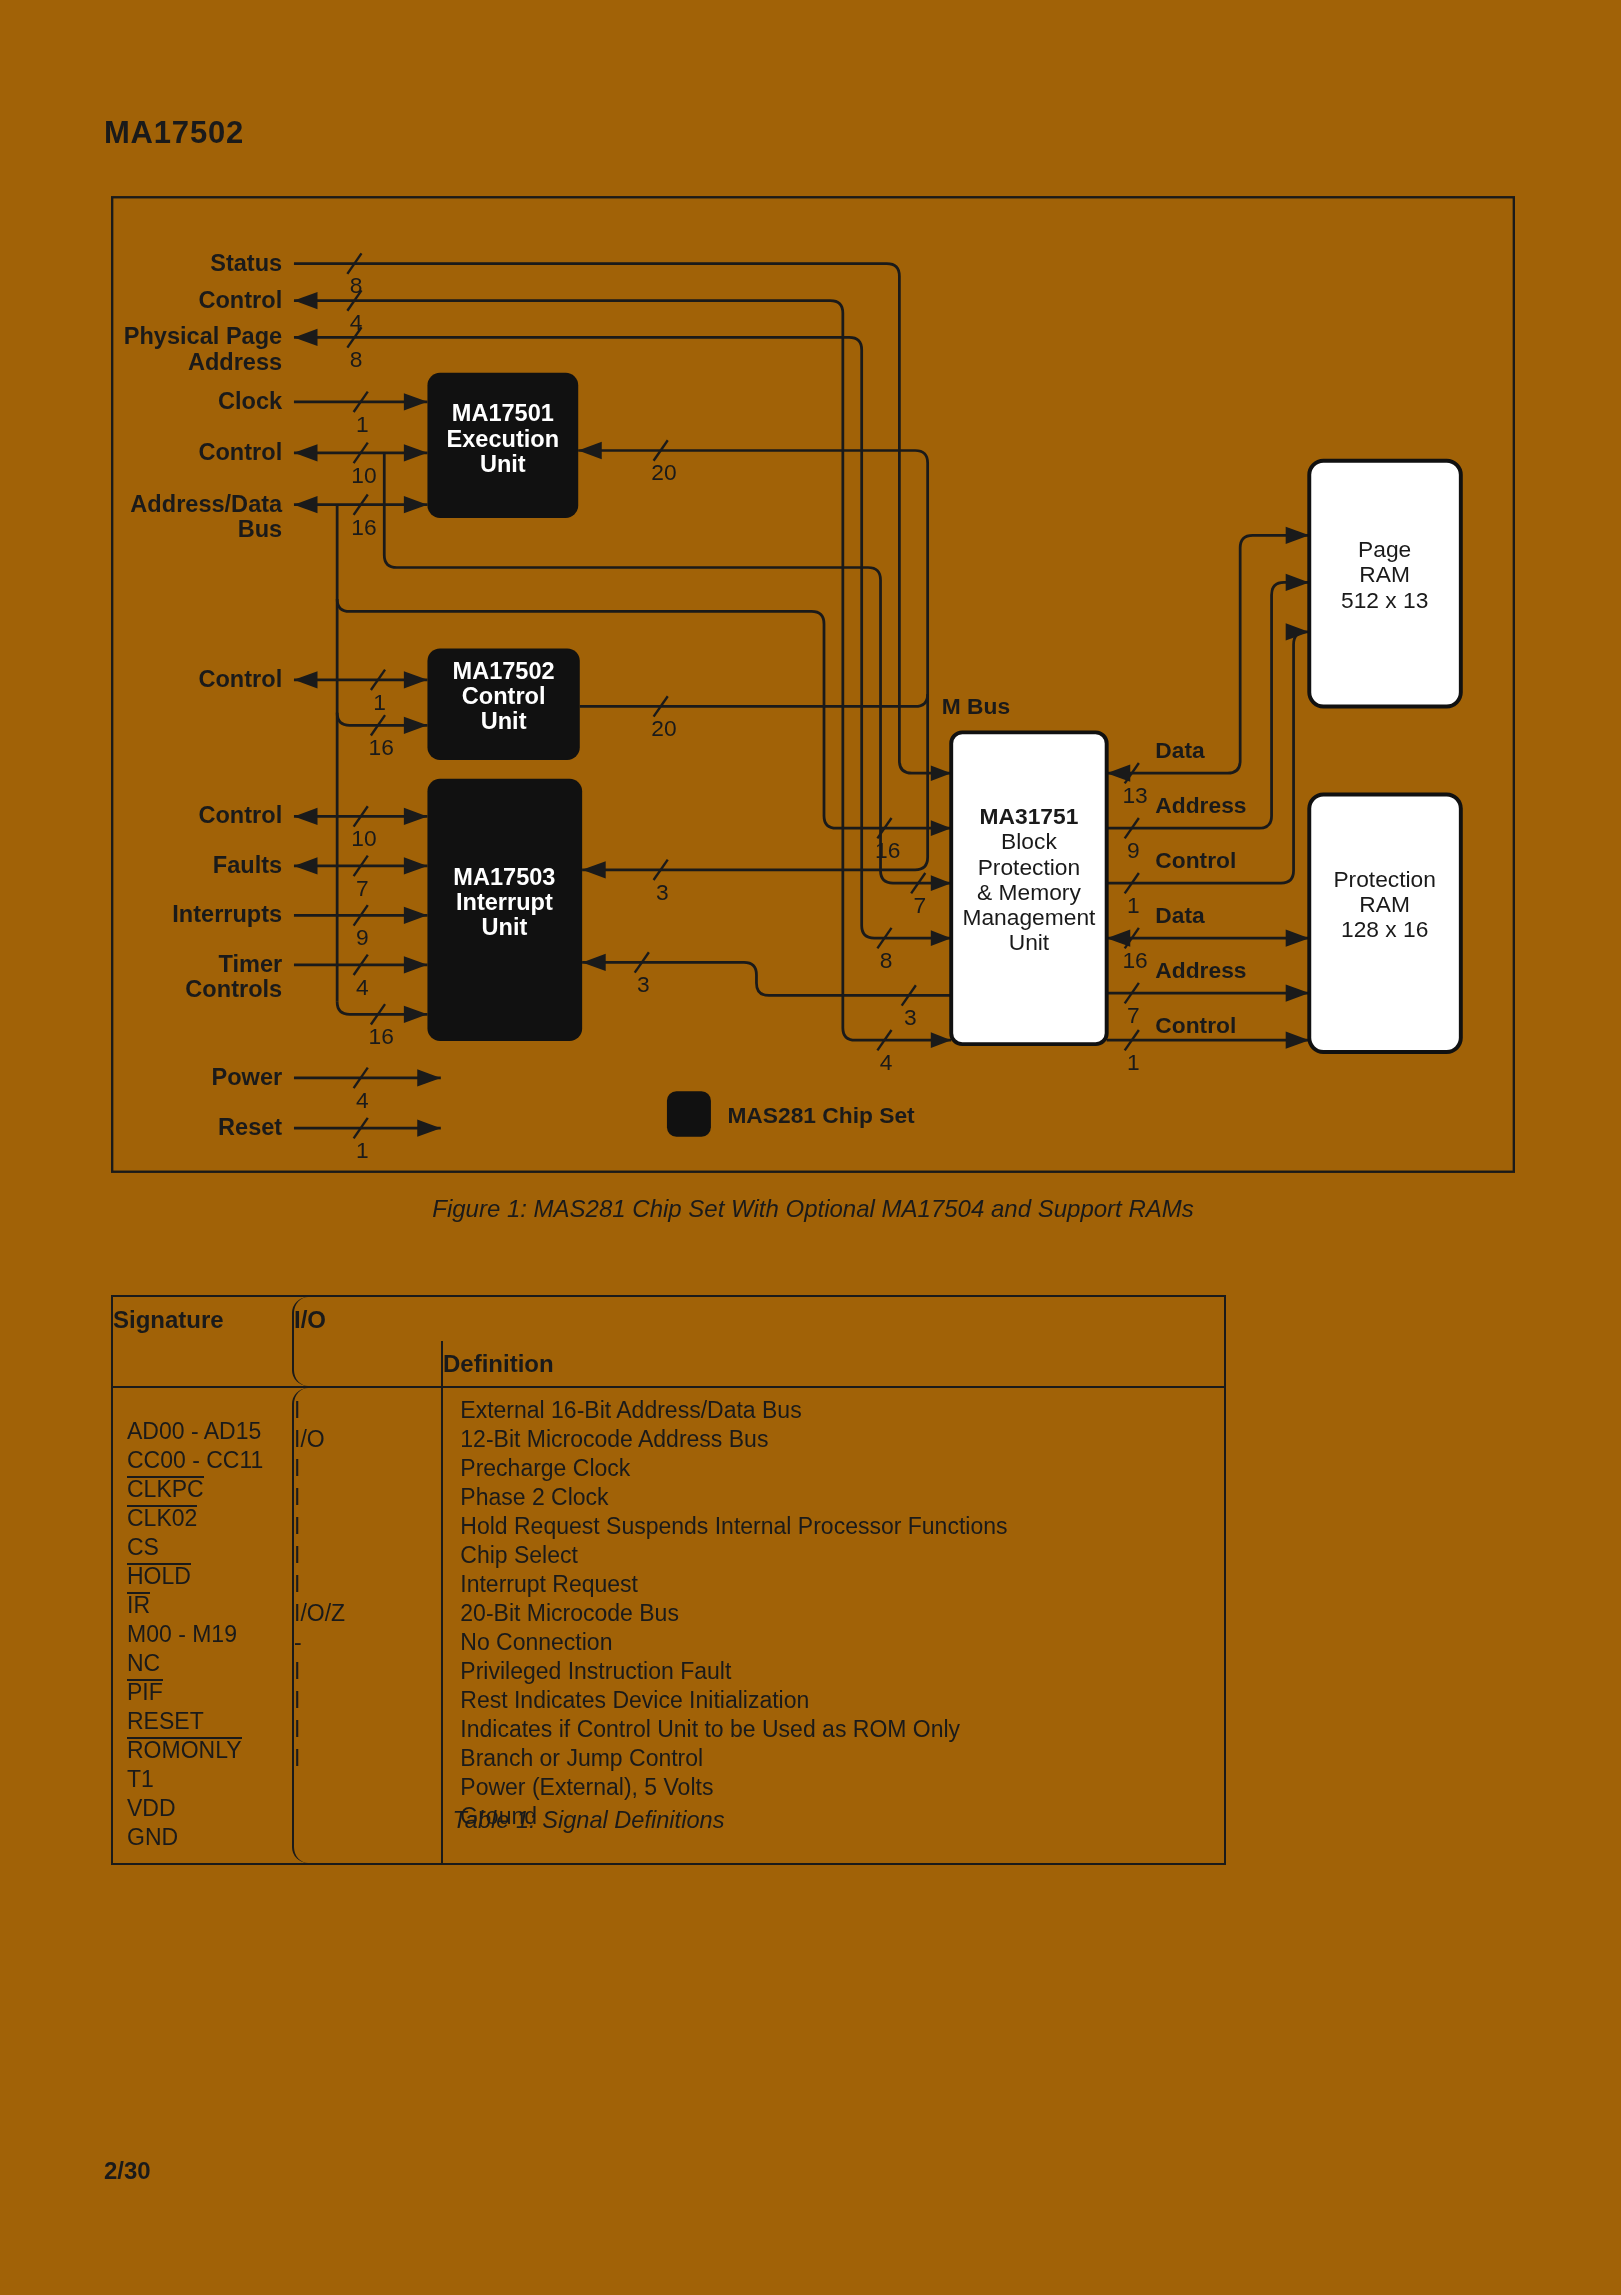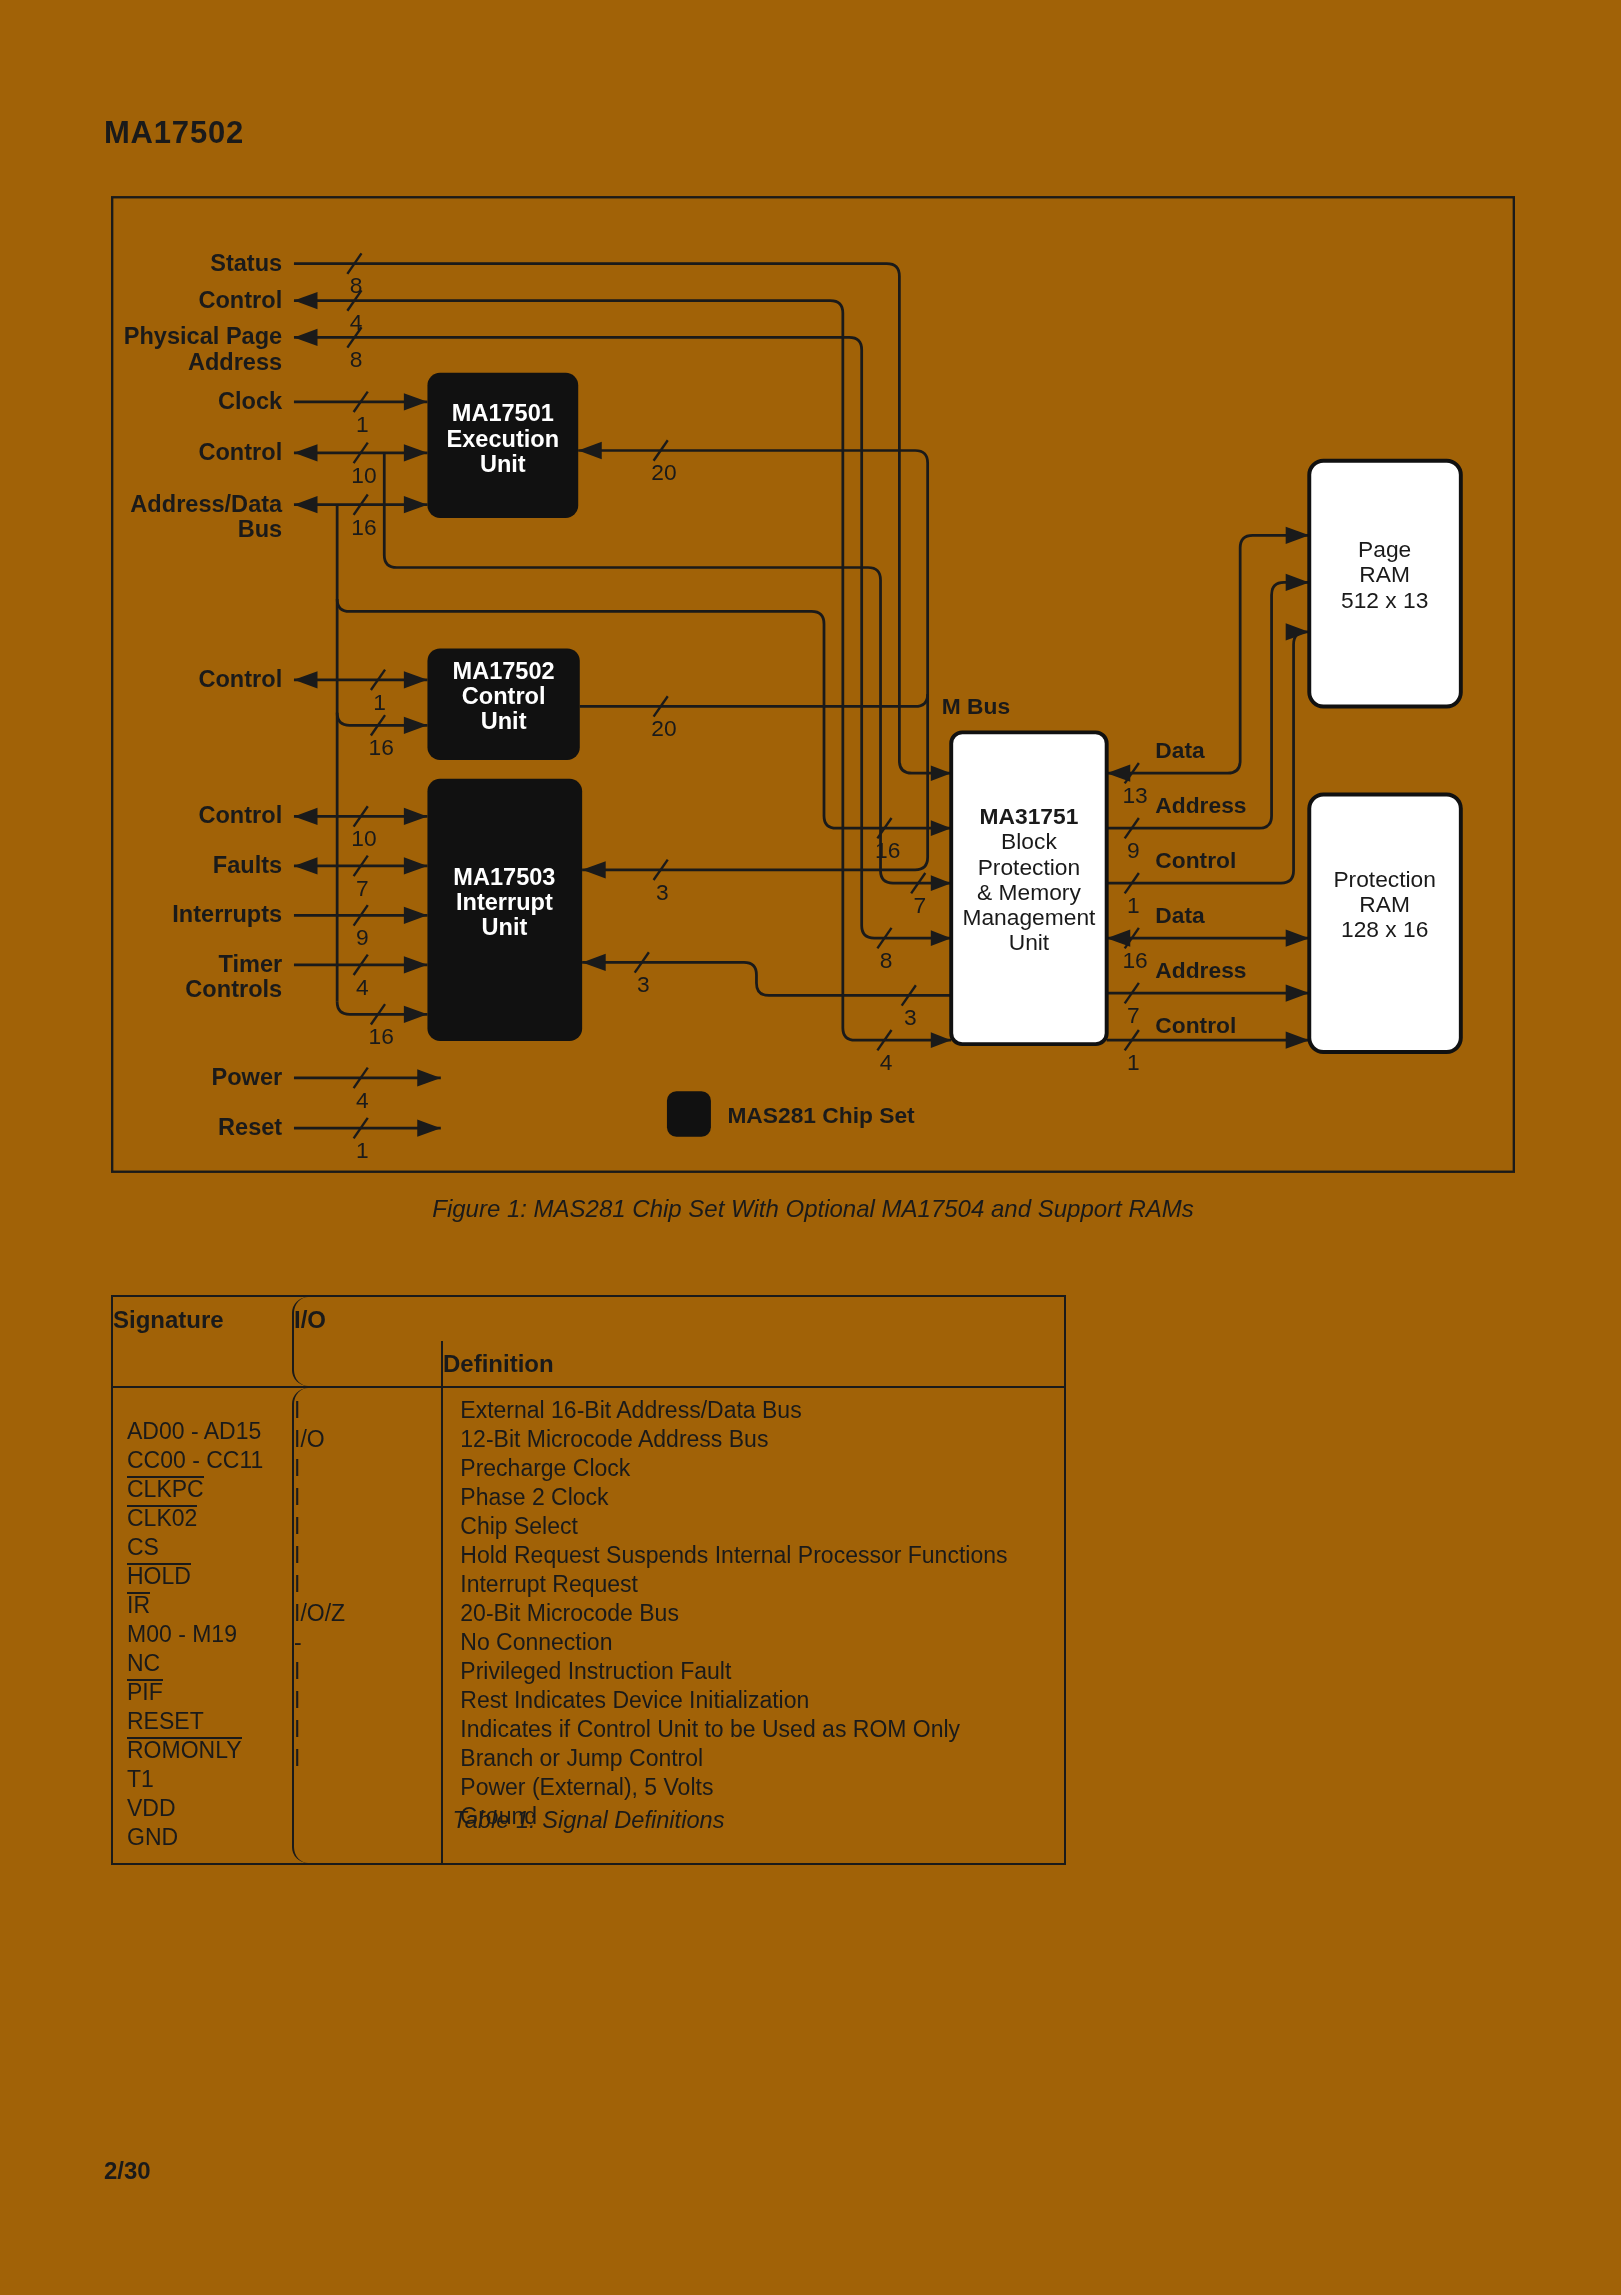--- a/index.html
+++ b/index.html
@@ -7,21 +7,21 @@
   #page{position:absolute;inset:0;background:#a16207;}
   .title{position:absolute;left:104px;top:115px;font-size:31px;font-weight:bold;letter-spacing:0.8px;}
   .figwrap{position:absolute;left:111px;top:196px;width:1404px;height:977px;}
   .figcaption{position:absolute;left:111px;top:1195px;width:1404px;text-align:center;
     font-style:italic;font-size:24px;}
   .tblcaption{position:absolute;left:111px;top:1807px;width:955px;text-align:center;
     font-style:italic;font-size:23.6px;}
   .footer{position:absolute;left:104px;top:2157px;font-size:24px;font-weight:bold;}
 
   
-  .tbl{position:absolute;left:111px;top:1295px;width:955px;border:2.4px solid #1a1a1a;box-sizing:border-box;}
+  .tbl{position:absolute;left:111px;top:1295px;width:1115px;border:2.4px solid #1a1a1a;box-sizing:border-box;}
   .thead{display:grid;grid-template-columns:179px 149px 1fr;border-bottom:2.4px solid #1a1a1a;}
   .thead div{font-weight:bold;font-size:24px;padding:9.4px 0 7.9px 0;}
   .tbody{display:grid;grid-template-columns:179px 149px 1fr;}
   .col{padding:7.9px 0 11px 0;}
   .col .ln{height:29px;line-height:29px;font-size:23px;white-space:nowrap;}
   .c1{padding-left:14px;margin-top:21px;}
   .hc1{padding-left:14px;}
   .c2,.hc2{text-align:left;border-left:2.4px solid #1a1a1a;border-radius:16px;}
   .c3{padding-left:17.3px;border-left:2.4px solid #1a1a1a;}
   .hc3{padding-left:17.3px;border-left:2.4px solid #1a1a1a;margin-top:44px;}
@@ -285,22 +285,22 @@
         <div class="ln">I</div>
         <div class="ln">I</div>
         <div class="ln"></div>
         <div class="ln"></div>
       </div>
       <div class="col c3">
         <div class="ln">External 16-Bit Address/Data Bus</div>
         <div class="ln">12-Bit Microcode Address Bus</div>
         <div class="ln">Precharge Clock</div>
         <div class="ln">Phase 2 Clock</div>
+        <div class="ln">Hold Request Suspends Internal Processor Functions</div>
         <div class="ln">Chip Select</div>
-        <div class="ln">Hold Request Suspends Internal Processor Functions</div>
         <div class="ln">Interrupt Request</div>
         <div class="ln">20-Bit Microcode Bus</div>
         <div class="ln">No Connection</div>
         <div class="ln">Privileged Instruction Fault</div>
         <div class="ln">Rest Indicates Device Initialization</div>
         <div class="ln">Indicates if Control Unit to be Used as ROM Only</div>
         <div class="ln">Branch or Jump Control</div>
         <div class="ln">Power (External), 5 Volts</div>
         <div class="ln">Ground</div>
       </div>

